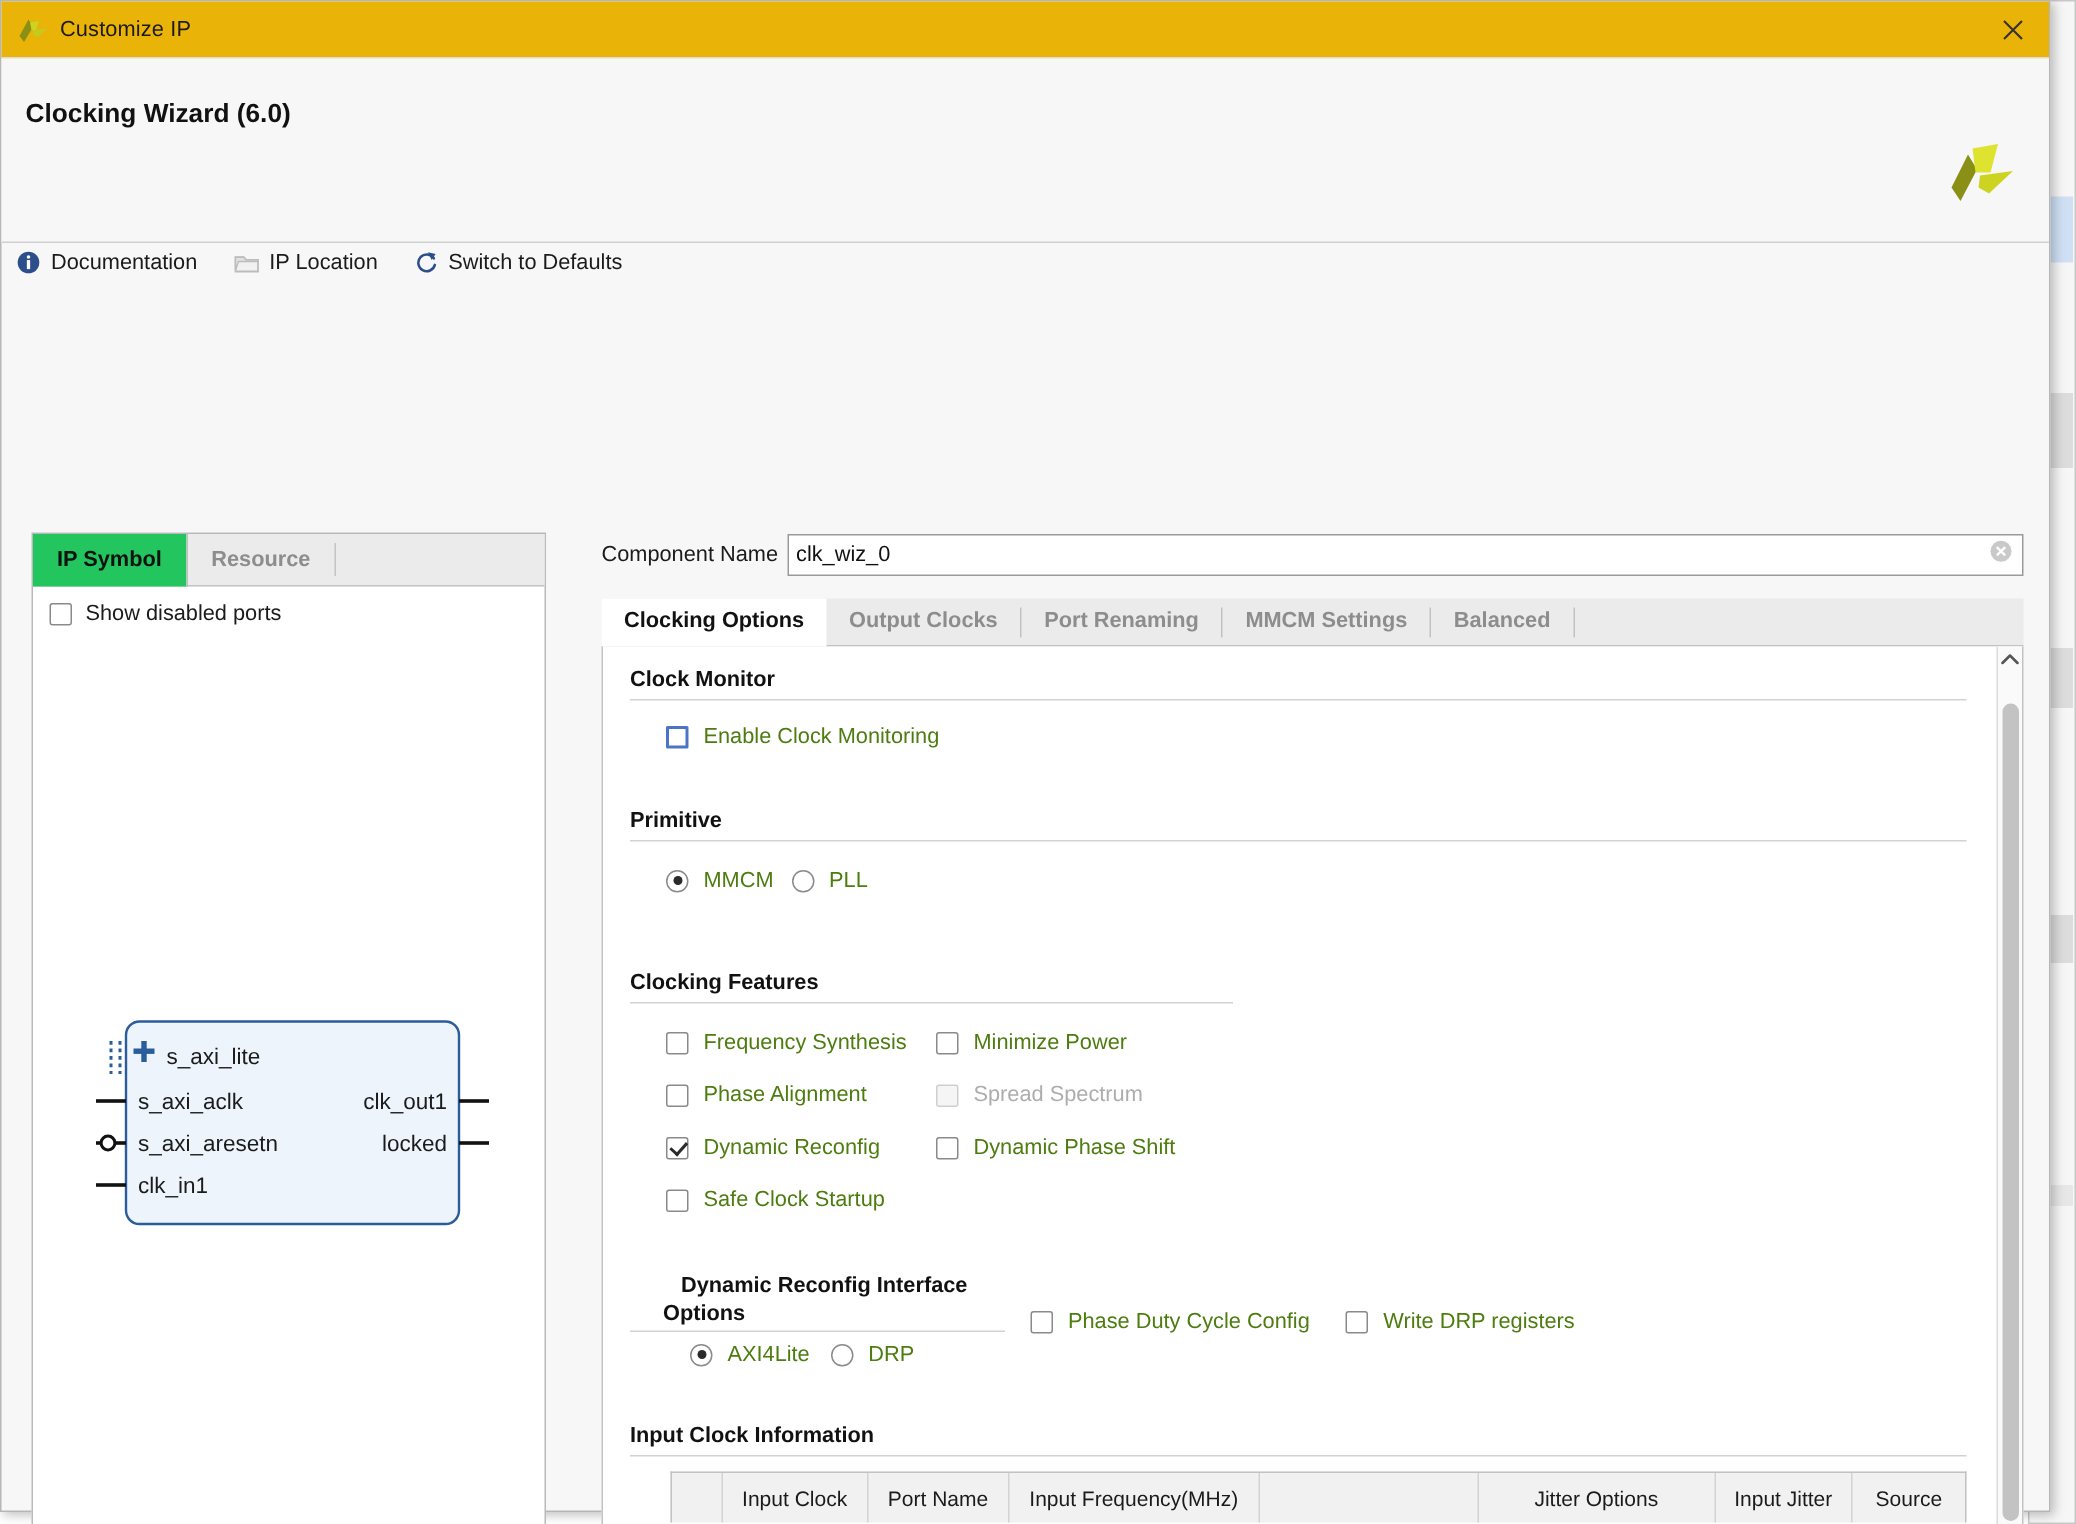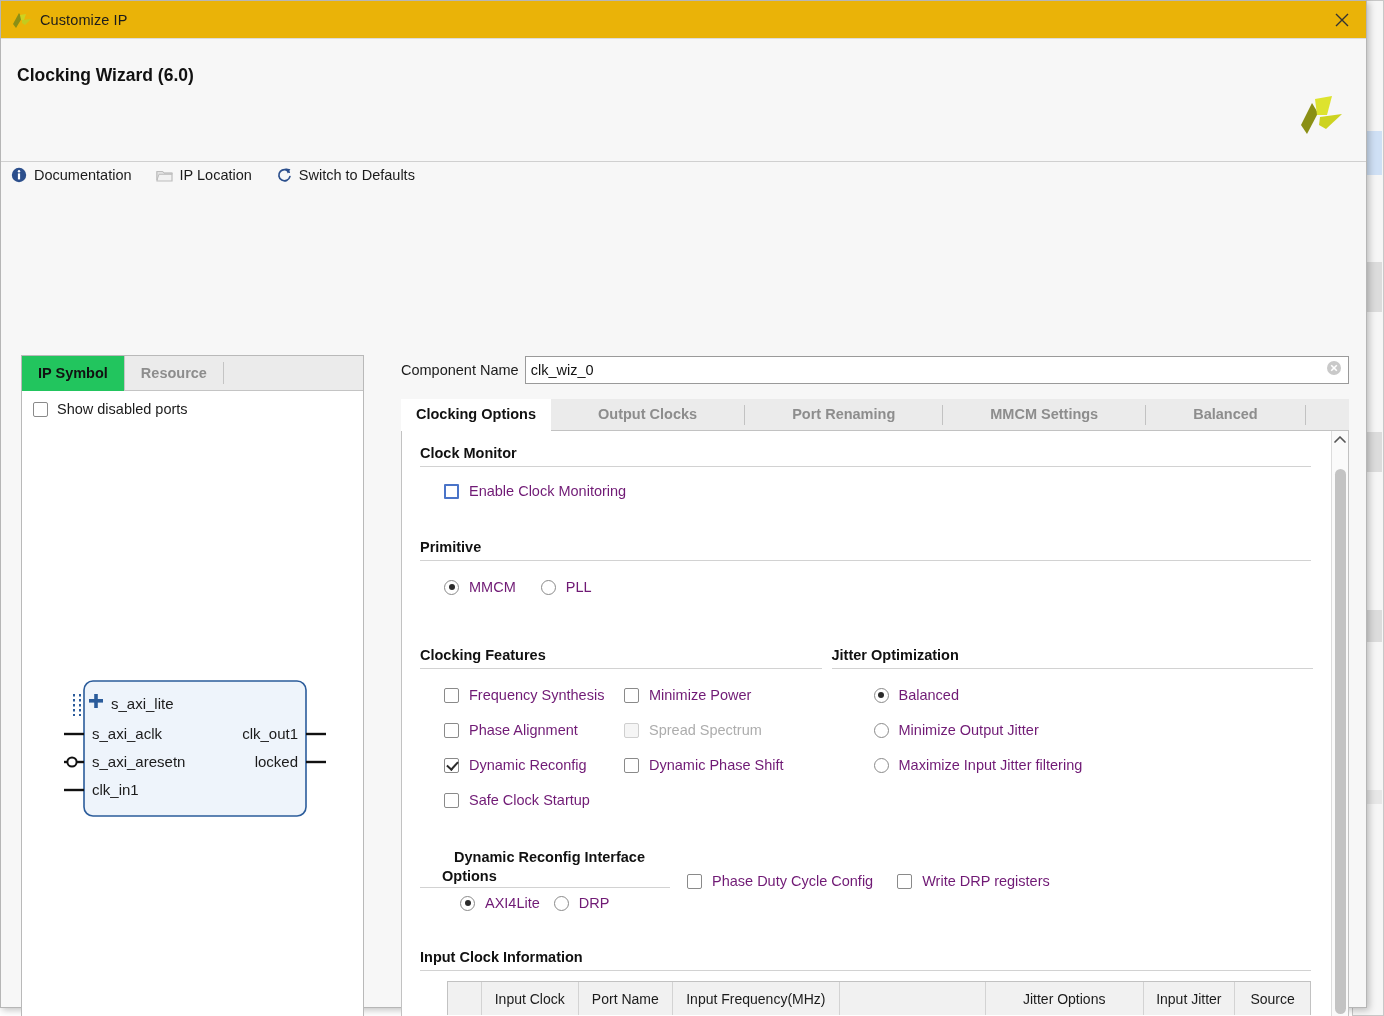--- a/index.html
+++ b/index.html
@@ -128,21 +128,20 @@
   #comp-clear {
     position: absolute; right: 6px; top: 50%;
     transform: translateY(-50%); cursor: pointer;
   }
 
   
   #tabstrip {
     margin-top: 14px; height: 32px;
     background: #ebebeb; display: flex;
     border-bottom: 1px solid #c2c2c2;
-    gap: 32px;
   }
   .rtab {
     padding: 0 15px; height: 31px; line-height: 31px;
     font-size: 14.5px; font-weight: bold; cursor: pointer;
   }
   .rtab.active {
     background: #ffffff; color: #111;
     margin-bottom: -1px; height: 32px;
   }
   .rtab.inactive { color: #8d8d8d; }
@@ -165,21 +164,21 @@
     font-size: 14.5px; font-weight: bold; color: #111;
     margin: 0 0 5px 18px;
   }
   .hr { height: 1px; background: #d2d2d2; margin: 0 20px 0 18px; }
 
   .group { padding-left: 42px; }
   .chk-row, .rad-row {
     display: flex; align-items: center; gap: 10px;
     margin-bottom: 19px; cursor: pointer;
   }
-  .chk-row .lbl, .rad-row .lbl { font-size: 14.5px; color: #701a75; }
+  .chk-row .lbl, .rad-row .lbl { font-size: 14.5px; color: #4d7c0f; }
   .chk-row.disabled .lbl { color: #adadad; }
 
   .cols { display: flex; }
 
   
   .cbox {
     width: 15px; height: 15px; flex: 0 0 15px;
     border: 1px solid #8a8a8a; background: #fff;
     border-radius: 2px; position: relative;
   }
@@ -401,21 +400,21 @@
           <div class="hr"></div>
           <div class="group" style="padding-top:16px;">
             <div class="chk-row">
               <span class="cbox focus"></span>
               <span class="lbl">Enable Clock Monitoring</span>
             </div>
           </div>
 
           <div class="section-title" style="margin-top:40px;">Primitive</div>
           <div class="hr"></div>
-          <div class="group" style="padding-top:18px; display:flex; gap:25px;">
+          <div class="group" style="padding-top:18px; display:flex; gap:12px;">
             <div class="rad-row">
               <span class="rbox checked"></span>
               <span class="lbl">MMCM</span>
             </div>
             <div class="rad-row">
               <span class="rbox"></span>
               <span class="lbl">PLL</span>
             </div>
           </div>
 
@@ -452,38 +451,20 @@
                     <span class="lbl">Spread Spectrum</span>
                   </div>
                   <div class="chk-row">
                     <span class="cbox"></span>
                     <span class="lbl">Dynamic Phase Shift</span>
                   </div>
                 </div>
               </div>
             </div>
 
-            <div style="width:500px;">
-              <div class="section-title" style="margin-left:0;">Jitter Optimization</div>
-              <div class="hr" style="margin-left:0; margin-right:18px;"></div>
-              <div style="padding-top:18px; padding-left:42px;">
-                <div class="rad-row">
-                  <span class="rbox checked"></span>
-                  <span class="lbl">Balanced</span>
-                </div>
-                <div class="rad-row">
-                  <span class="rbox"></span>
-                  <span class="lbl">Minimize Output Jitter</span>
-                </div>
-                <div class="rad-row">
-                  <span class="rbox"></span>
-                  <span class="lbl">Maximize Input Jitter filtering</span>
-                </div>
-              </div>
-            </div>
           </div>
 
           <div style="position:relative; margin-top:20px; height:80px;">
             <div class="section-title" style="position:absolute; left:34px; top:0; line-height:21px; width:250px;">Dynamic Reconfig Interface</div>
             <div class="section-title" style="position:absolute; left:22px; top:21px;">Options</div>
             <div class="hr" style="position:absolute; left:18px; top:40px; width:250px; margin:0;"></div>
 
             <div style="position:absolute; left:58px; top:48px; display:flex; gap:14px;">
               <div class="rad-row" style="margin-bottom:0;">
                 <span class="rbox checked"></span>

